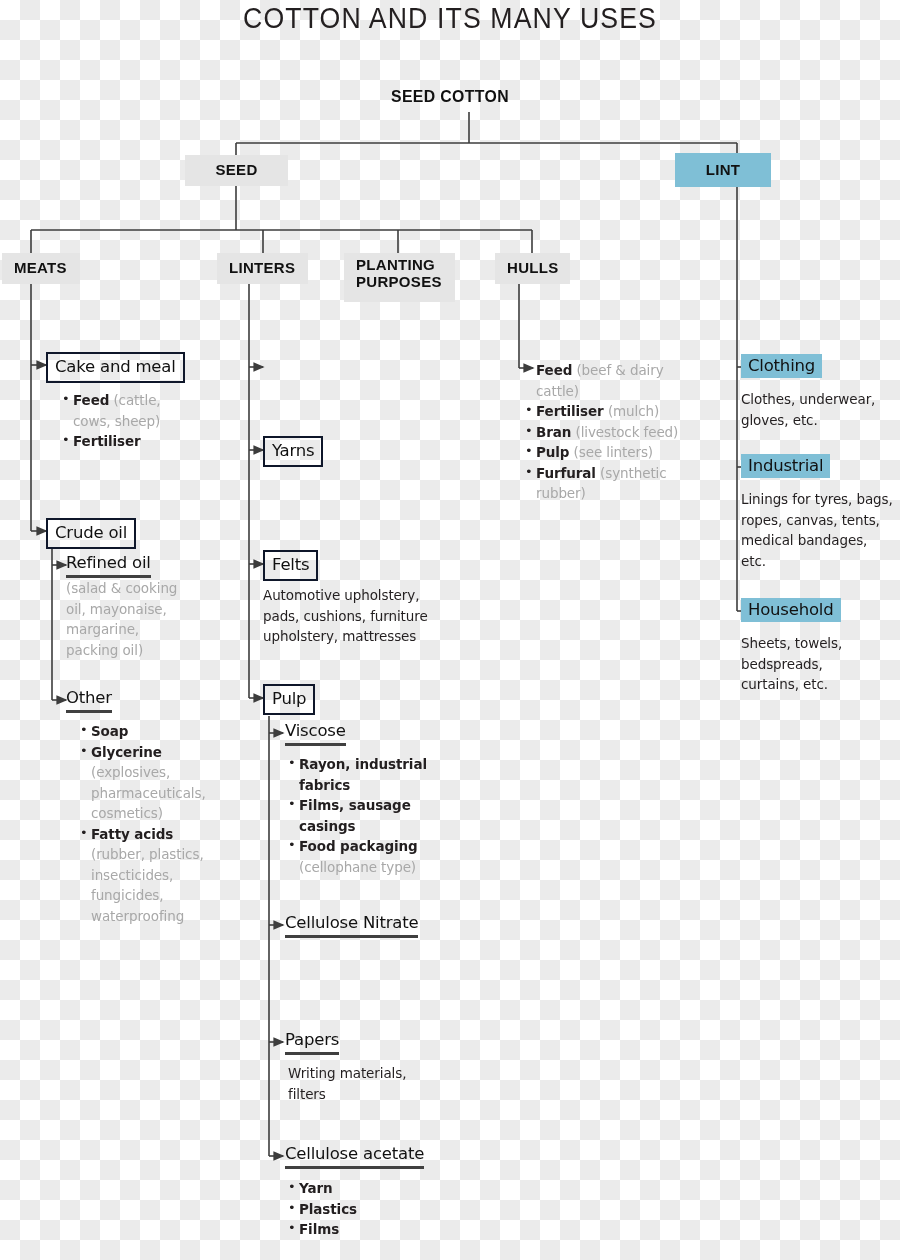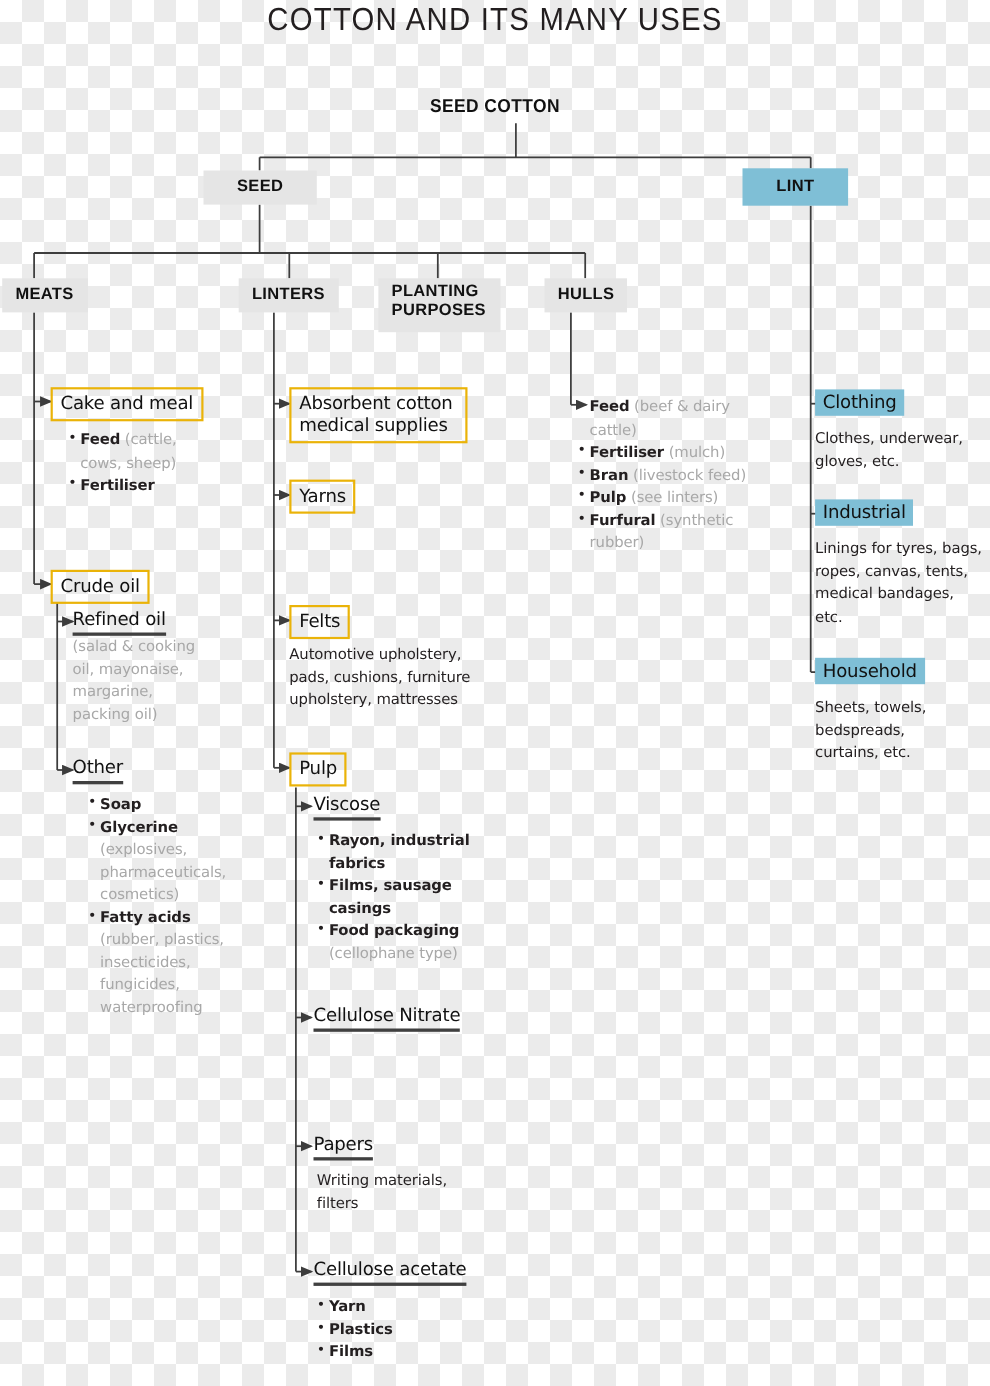--- a/index.html
+++ b/index.html
@@ -42,21 +42,21 @@
     font-weight: 700; color: #111; letter-spacing: .3px;
     display: flex; align-items: center; padding: 0 12px;
     font-size: 15px; line-height: 1.12;
   }
   .fbox.green { background: #e5e5e5; }
   .fbox.blue  { background: #7fbfd6; }
   .fbox.two-line { padding-top: 4px; padding-bottom: 4px; display:block; }
 
   
   .obox {
-    border: 2px solid #eab308; background: transparent;
+    border: 2px solid #0f172a; background: transparent;
     font-size: 16.5px; color: #111; font-weight: 400;
     padding: 3px 7px 4px 7px; line-height: 1.22;
     font-family: "DejaVu Sans", sans-serif;
     letter-spacing: -0.2px;
   }
 
   
   .uhead {
     font-size: 16.5px; color: #111; font-weight: 400;
     padding-bottom: 3px; display: inline-block;
@@ -194,24 +194,20 @@
       <span class="bold">Soap</span><span class="gray"></span>
     </li>
     <li>
       <span class="bold">Glycerine</span><span class="gray"> (explosives, pharmaceuticals, cosmetics)</span>
     </li>
     <li>
       <span class="bold">Fatty acids</span><span class="gray"> (rubber, plastics, insecticides, fungicides, waterproofing</span>
     </li>
   </ul>
 
-  <div class="abs obox" style="left:263px; top:352px; width:162px;">
-    <div>Absorbent  cotton</div>
-    <div>medical supplies</div>
-  </div>
 
   <div class="abs obox" style="left:263px; top:436px;">
     <span>Yarns</span>
   </div>
 
   <div class="abs obox" style="left:263px; top:550px;">
     <span>Felts</span>
   </div>
   <div class="abs body-text" style="left:263px; top:585px; width:186px;">Automotive upholstery, pads, cushions, furniture upholstery, mattresses</div>
 

